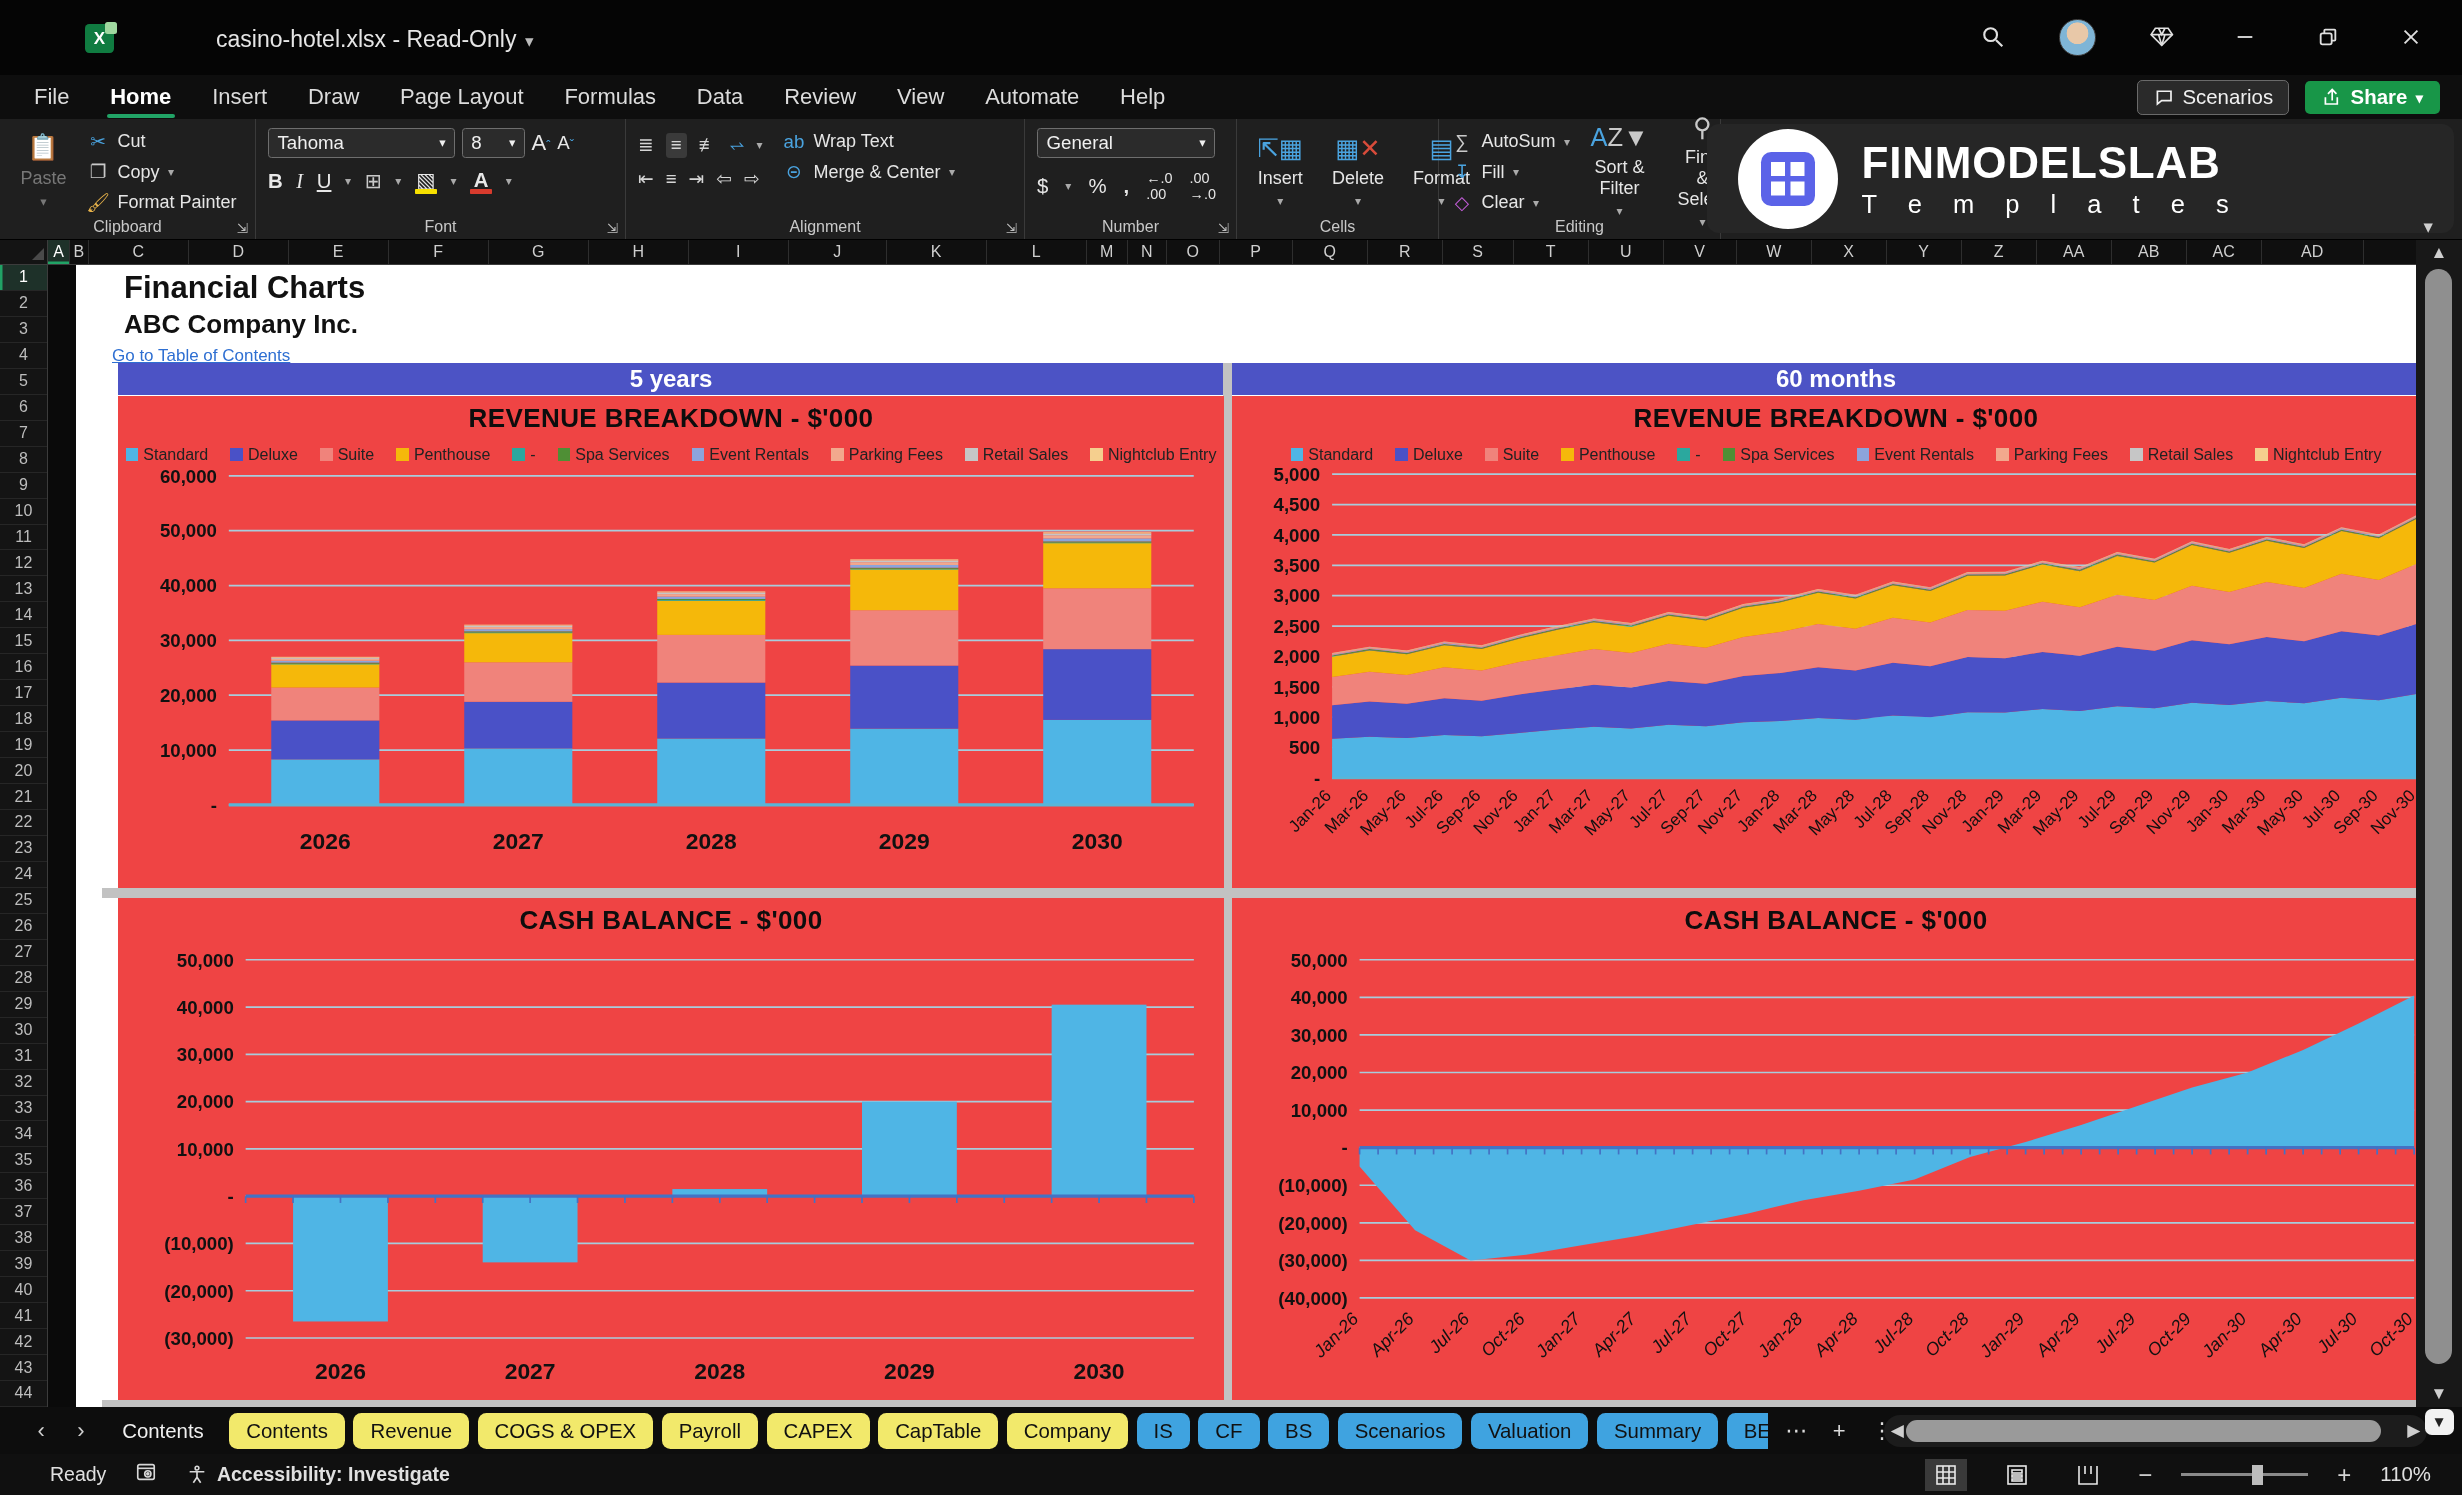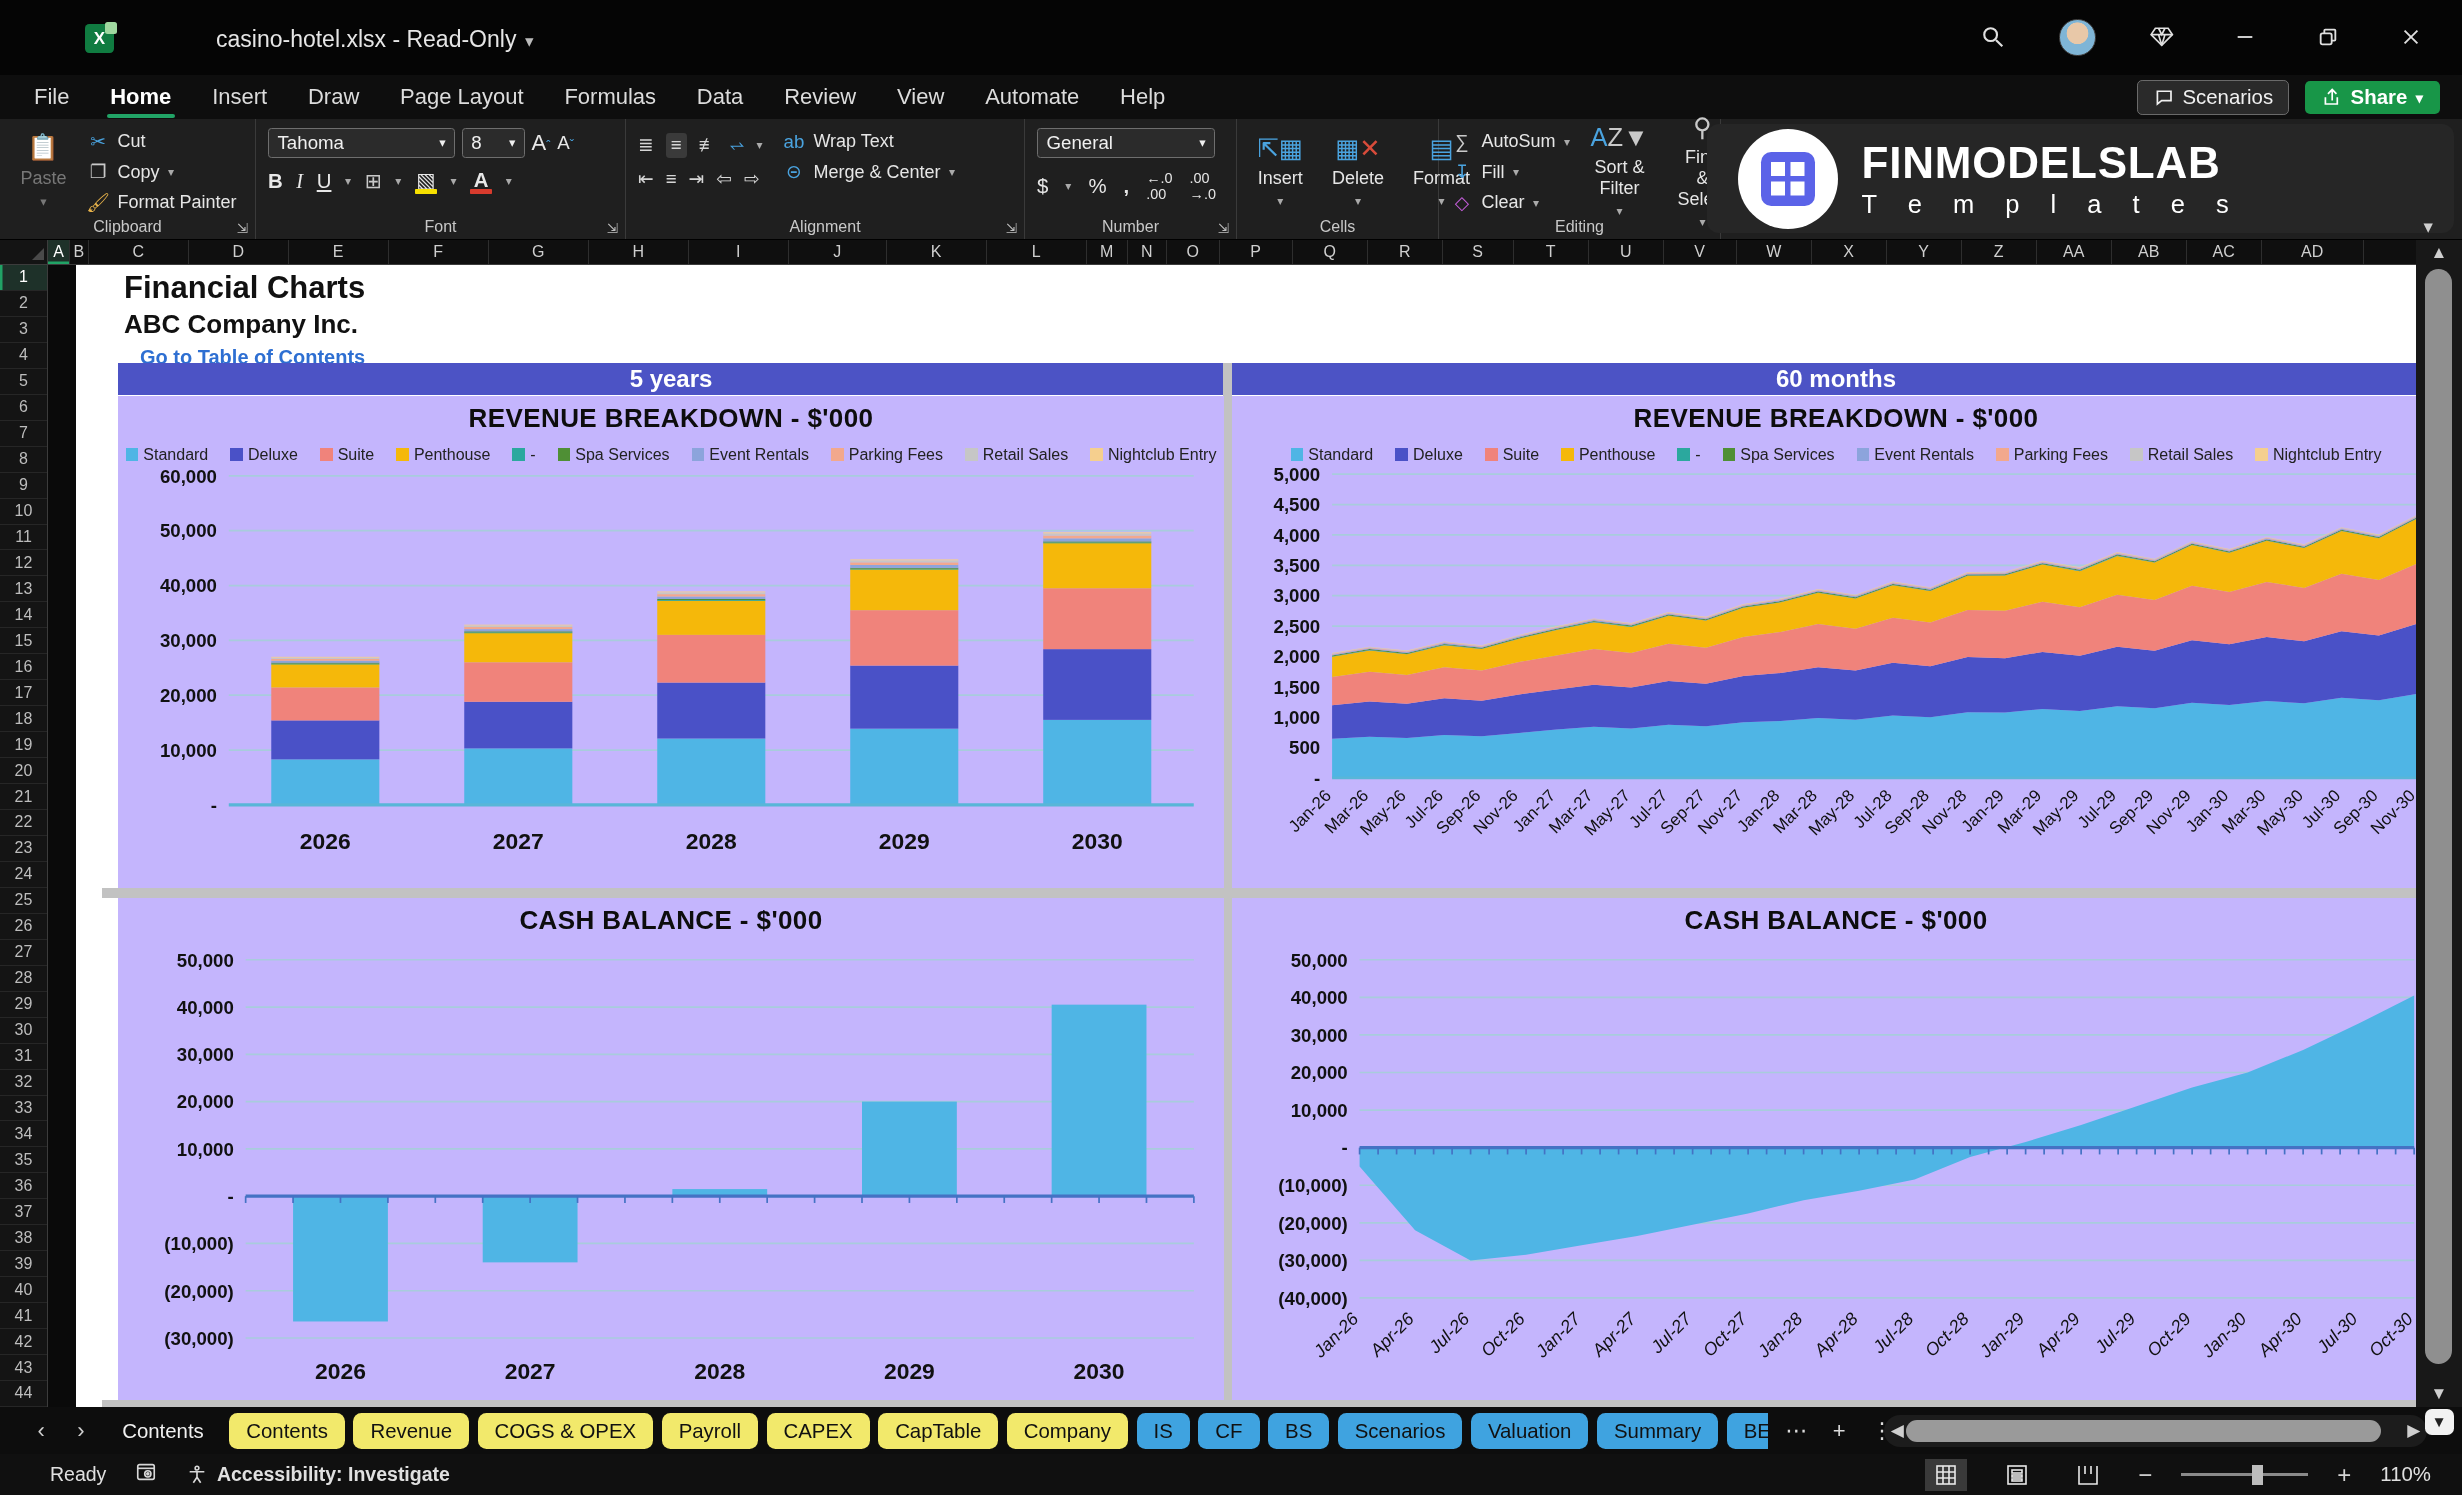--- a/index.html
+++ b/index.html
@@ -59,26 +59,26 @@
   #corner::after { content:""; position:absolute; right:3.4px; bottom:3.4px; border-left:12px solid transparent; border-bottom:12px solid #4a4a4a; }
   .colh { height:100%; border-right:0.8px solid #2e2e2e; color:#cfcfcf; font-size:16px; display:flex; align-items:center; justify-content:center; }
   .colh.selcol { background:#1e3129; box-shadow:inset 0 -2.5px 0 #21A366; color:#fff; }
   #rowheads { position:absolute; left:0; top:265px; width:48px; height:1142px; background:#141414; border-right:0.8px solid #3c3c3c; display:flex; flex-direction:column; }
   .rowh { flex:1; color:#bdbdbd; font-size:16px; display:flex; align-items:center; justify-content:center; border-bottom:0.8px solid #262626; }
   .rowh.selrow { background:#1e3129; box-shadow:inset 2.5px 0 0 #21A366; color:#fff; }
   
   #sheet { position:absolute; left:48px; top:265px; width:2369px; height:1142px; background:#ffffff; color:#000; overflow:hidden;margin-left:28px; }
   .s-title { position:absolute; left:48px; top:5.1px; font-size:31px; font-weight:700; color:#111; }
   .s-sub { position:absolute; left:48px; top:44px; font-size:26px; font-weight:700; color:#111; }
-  .s-link { position:absolute; left:64px; top:81px; font-size:20px; font-weight:700; color:#2E6FD2; text-decoration:underline; }
+  .s-link { position:absolute; left:36px; top:81px; font-size:17px; font-weight:400; color:#2E6FD2; text-decoration:underline; }
   .banner { position:absolute; top:98px; height:32px; background:#4C53C5; color:#fff; font-weight:700; font-size:24px; display:flex; align-items:center; justify-content:center; }
   #banner-left { left:42px; width:1106px; }
   #banner-right { left:1156px; width:1208px; }
   .hdiv { position:absolute; background:#C2C2C2; }
-  .panel { position:absolute; background:#c4b5fd; }
+  .panel { position:absolute; background:#ef4444; }
   #p-tl { left:42px;  top:131px; width:1106px; height:492px; }
   #p-tr { left:1156px; top:131px; width:1208px; height:492px; }
   #p-bl { left:42px;  top:633px; width:1106px; height:502px; }
   #p-br { left:1156px; top:633px; width:1208px; height:502px; }
   .ctitle { text-align:center; font-size:26px; font-weight:700; color:#0d0d0d; padding-top:6.8px; letter-spacing:0.4px; }
   .legend { display:flex; justify-content:center; gap:22px; margin-top:12px; }
   .litem { display:flex; align-items:center; gap:5.1px; font-size:16px; color:#222; white-space:nowrap; }
   .lswatch { width:12.7px; height:12.7px; }
   .csvg { display:block; }
   

